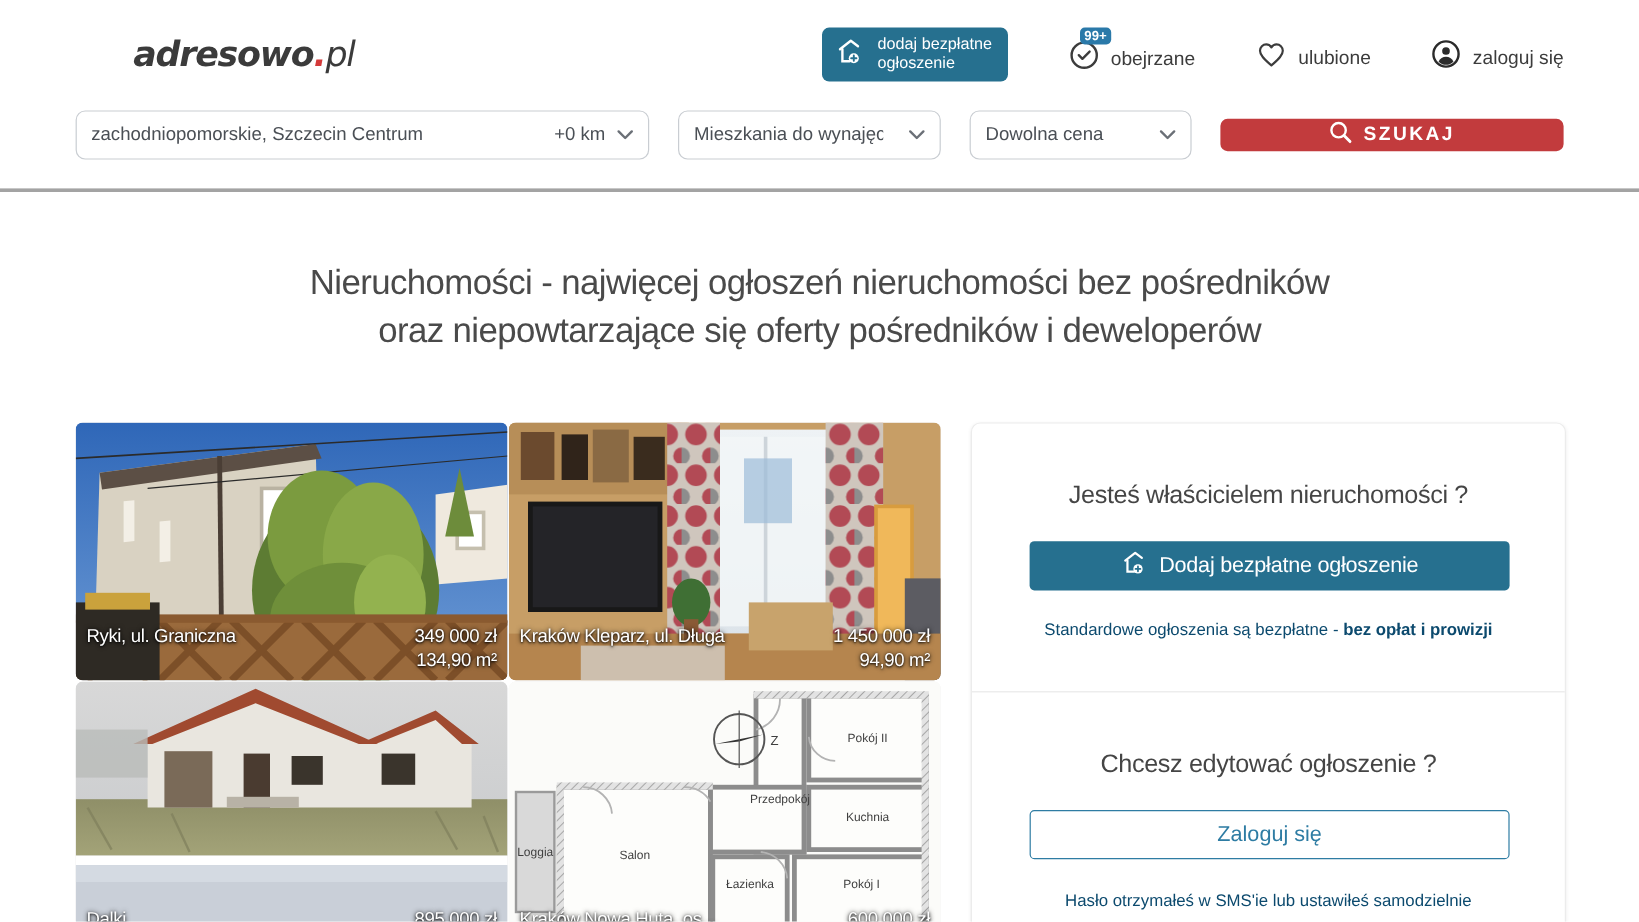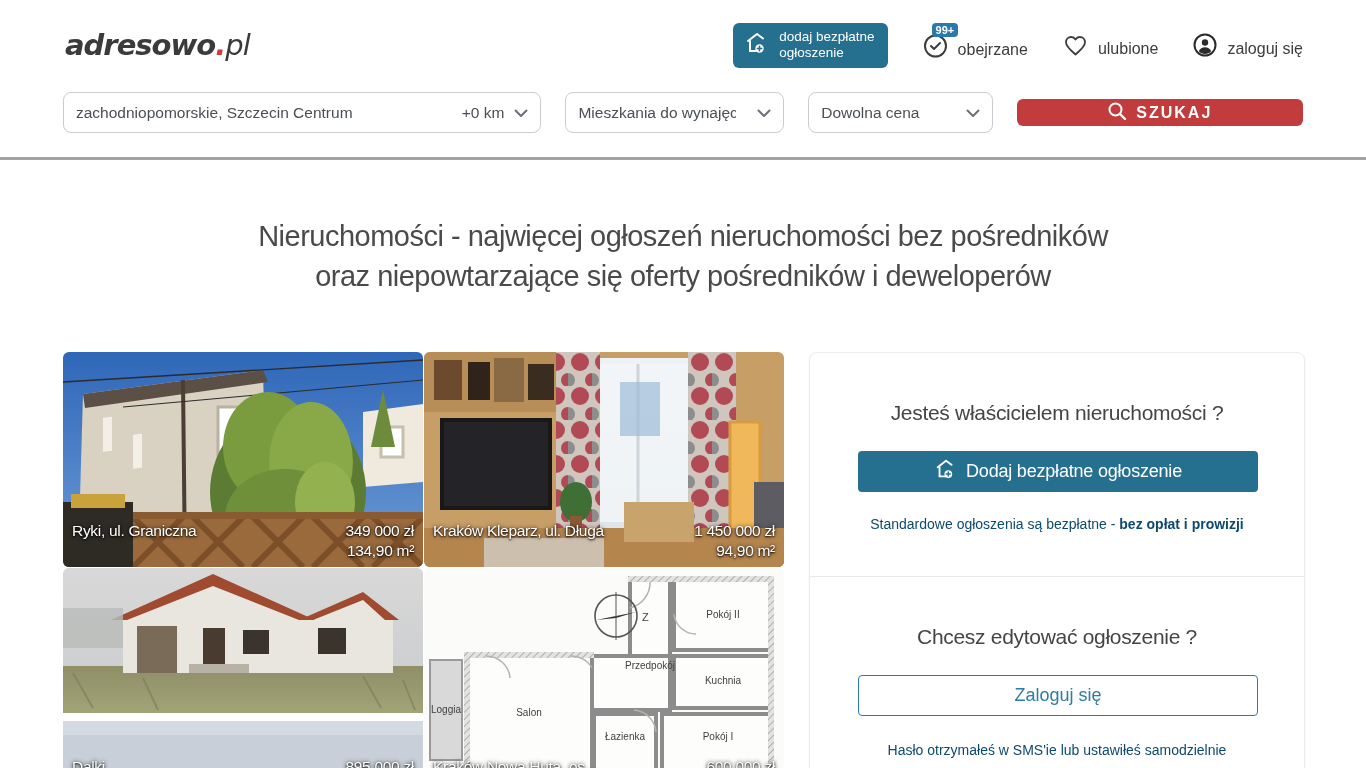--- a/index.html
+++ b/index.html
@@ -3,25 +3,25 @@
 <meta charset="utf-8">
 <style>
   * { margin:0; padding:0; box-sizing:border-box; }
   html,body { width:1366px; height:768px; overflow:hidden; background:#ffffff;
               font-family:"Liberation Sans", sans-serif; color:#3c3c3c; }
 
   
   .topbar { display:flex; align-items:center; justify-content:space-between;
             padding:18px 63px 6px 65px; height:78px; }
   .logo { font-family:"DejaVu Sans", sans-serif; font-style:italic; font-size:29px;
-          color:#3b3b3b; letter-spacing:-1px; cursor:pointer; }
+          color:#3b3b3b; letter-spacing:-1px; cursor:pointer;margin-left:46px; }
   .logo b { font-weight:700; }
   .logo .dot { color:#d43a3a; font-weight:700; }
   .logo .suffix { font-weight:400; }
-  .nav { display:flex; align-items:center; gap:34px; }
+  .nav { display:flex; align-items:center; gap:50px; }
   .nav-item { display:flex; align-items:flex-end; gap:9px; font-size:16px; color:#3c3c3c; cursor:pointer; }
   .nav-item svg { display:block; }
   .addbtn { background:#26708f; color:#fff; border:none; border-radius:6px;
             display:flex; align-items:center; gap:9px; padding:6px 13px 7px 11px;
             font-size:13.5px; line-height:16px; text-align:left; cursor:pointer;
             font-family:"Liberation Sans", sans-serif; }
   .badge-wrap { position:relative; display:inline-block; }
   .badge { position:absolute; top:-9px; left:10px; background:#2a79a9; color:#fff;
            font-size:11px; font-weight:700; border-radius:4px; padding:1px 4px; }
 

